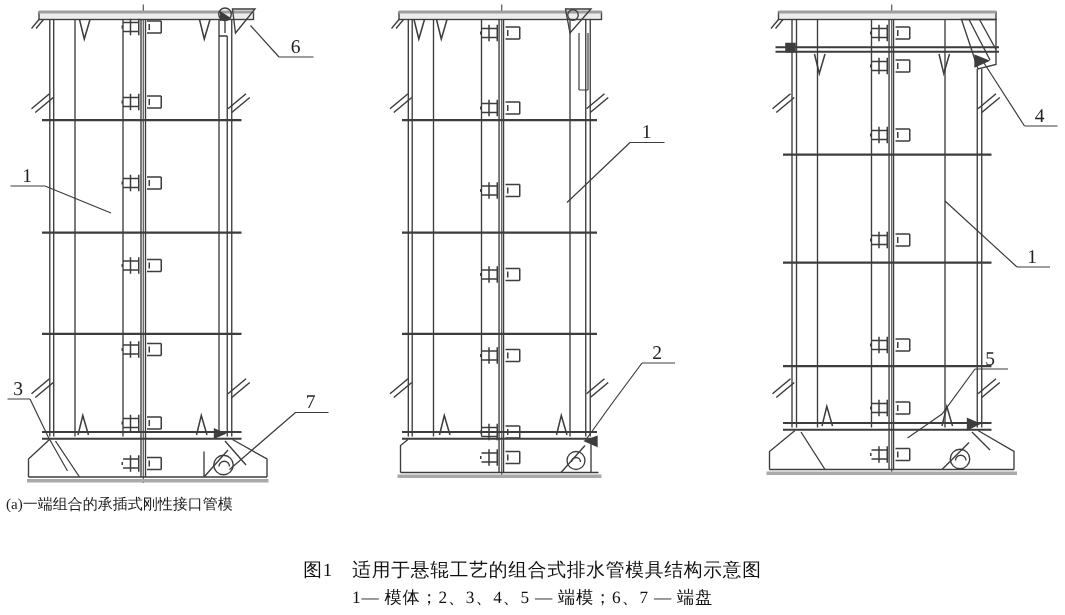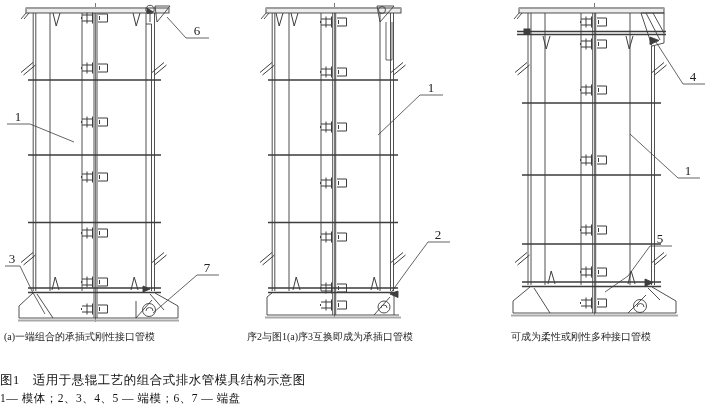--- a/index.html
+++ b/index.html
@@ -11,25 +11,25 @@
   }
   .canvas{position:absolute;left:0;top:0;}
   .cap{
     position:absolute;font-size:10px;line-height:14px;color:#1c1c1c;
     text-align:center;white-space:nowrap;
   }
   .cap-a{left:0px;top:330px;width:160px;text-align:left;padding-left:4px;}
   .cap-b{left:225px;top:330px;width:210px;}
   .cap-c{left:452px;top:330px;width:258px;}
   .fig-title{
-    position:absolute;left:0;top:372px;width:710px;
+    position:absolute;left:0;top:372px;width:710px;text-align:center;
     font-size:12.5px;color:#111;letter-spacing:.5px;
   }
   .fig-legend{
-    position:absolute;left:0;top:391px;width:710px;
+    position:absolute;left:0;top:391px;width:710px;text-align:center;
     font-size:11.5px;color:#111;letter-spacing:.5px;
   }
   svg text{font-family:"Liberation Serif","DejaVu Serif",serif;font-size:13px;fill:#222;}
 </style>
 </head>
 <body>
 
 <svg class="canvas" width="710" height="330" viewBox="0 0 710 330">
   <defs>
     <g id="clamp" stroke="#3d3d3d" stroke-width="1" fill="none">
@@ -249,20 +249,18 @@
         <text x="660" y="243" text-anchor="middle" stroke="none">5</text>
       </g>
     </g>
   </g>
 </svg>
 
 <div class="cap cap-a">
   <span>(a)一端组合的承插式刚性接口管模</span>
 </div>
 <div class="cap cap-b">
-  <div>序2与图1(a)序3互换即成为承插口管模</div>
 </div>
 <div class="cap cap-c">
-  <div>可成为柔性或刚性多种接口管模</div>
 </div>
 
 <div class="fig-title">图1　适用于悬辊工艺的组合式排水管模具结构示意图</div>
 <div class="fig-legend">1— 模体；2、3、4、5 — 端模；6、7 — 端盘</div>
 
 </body></html>

